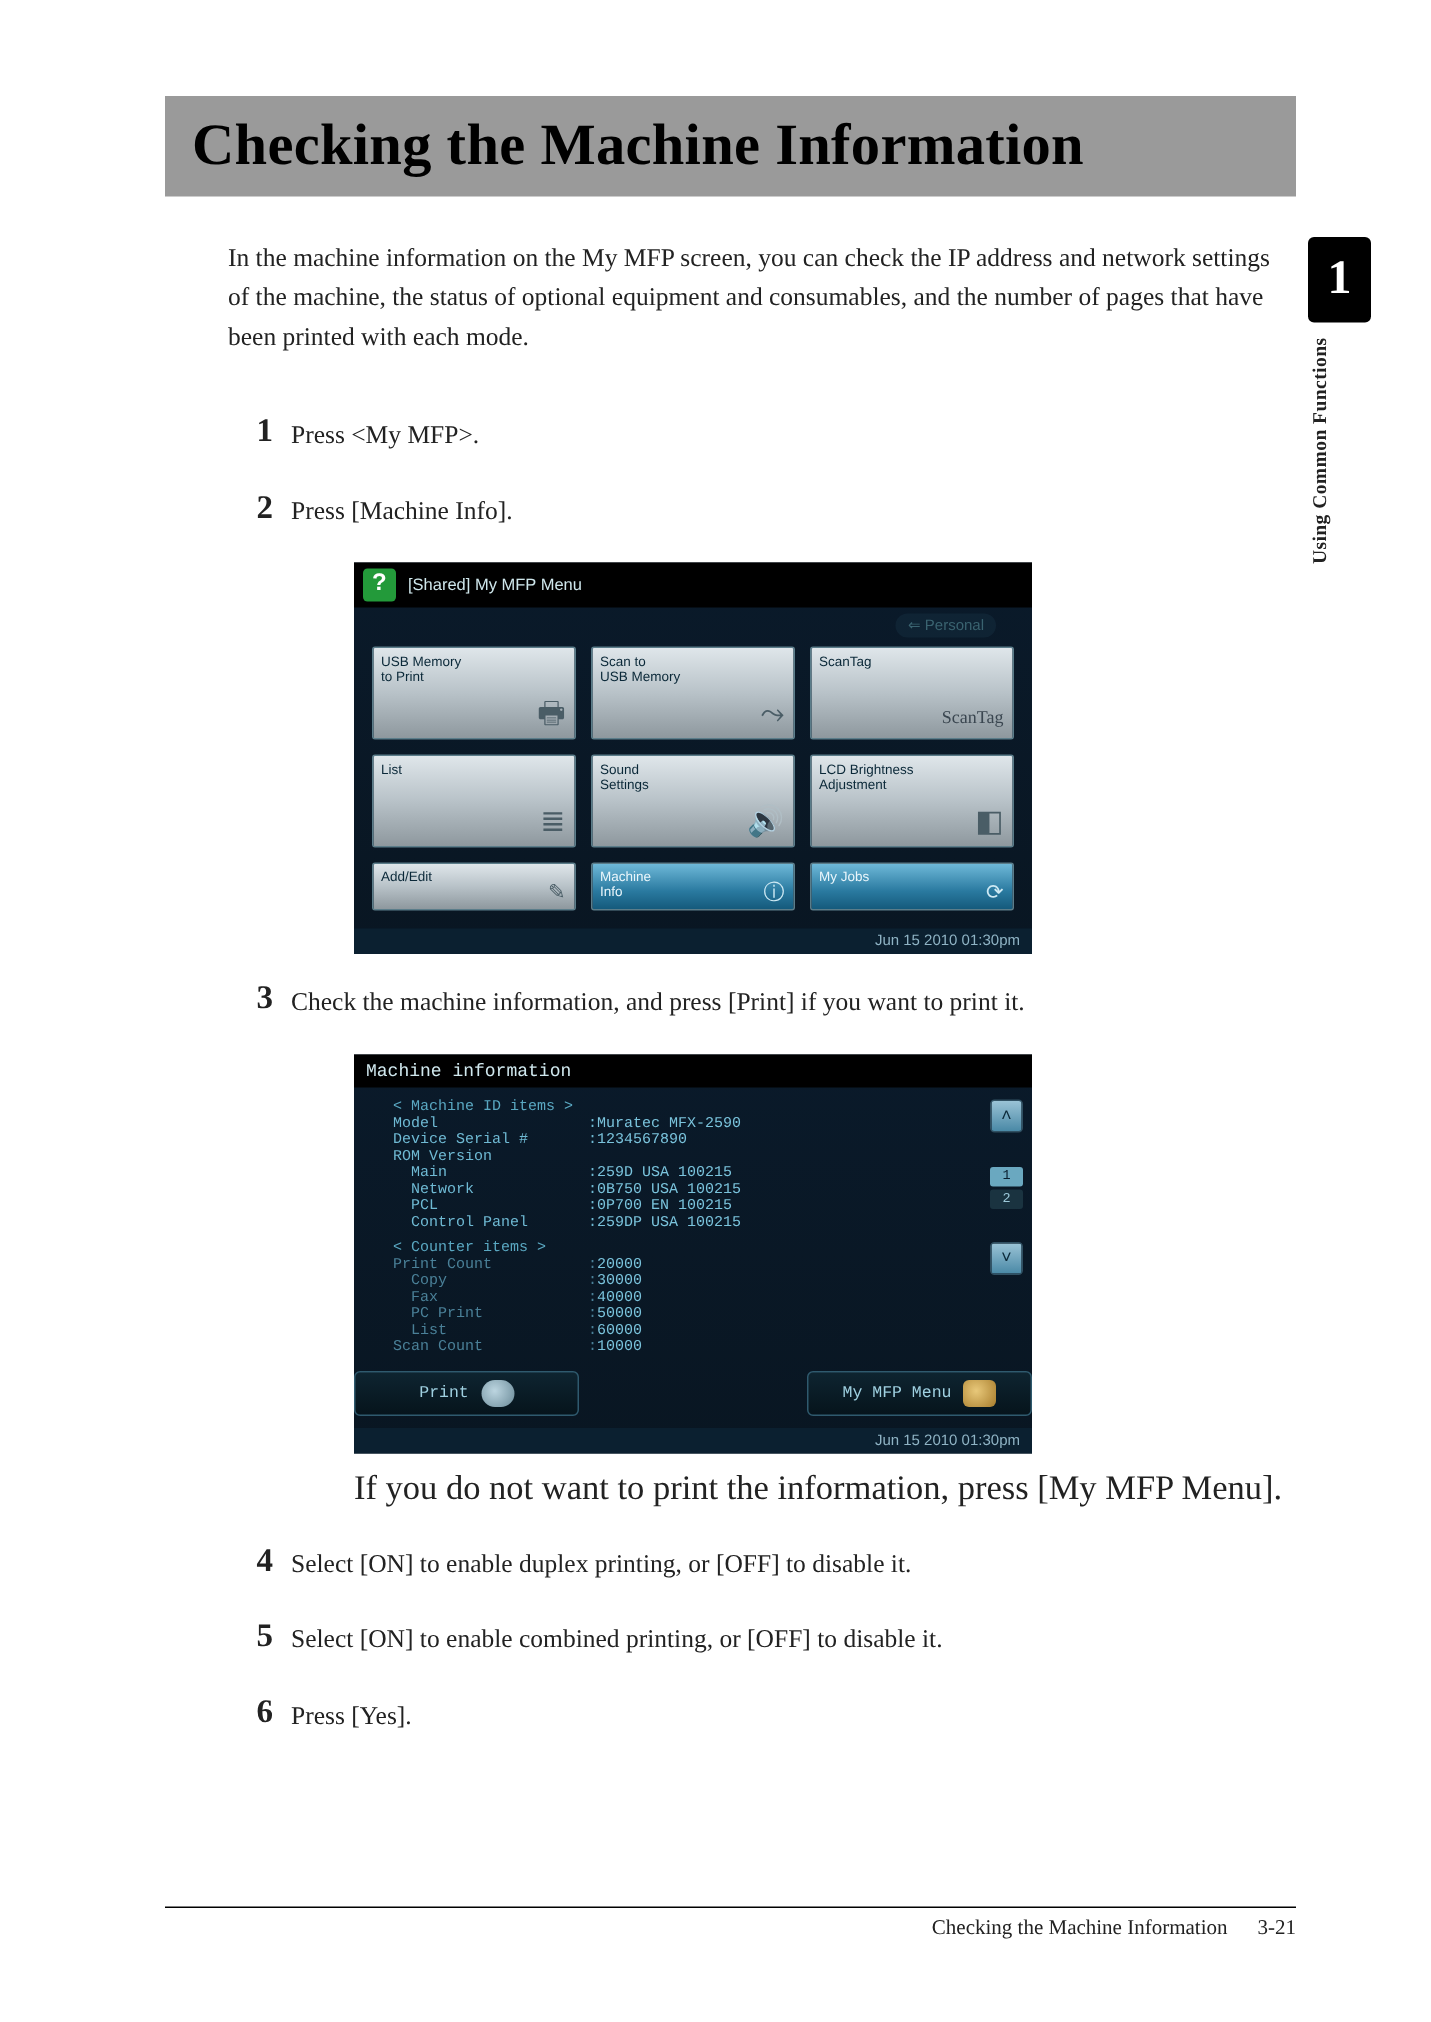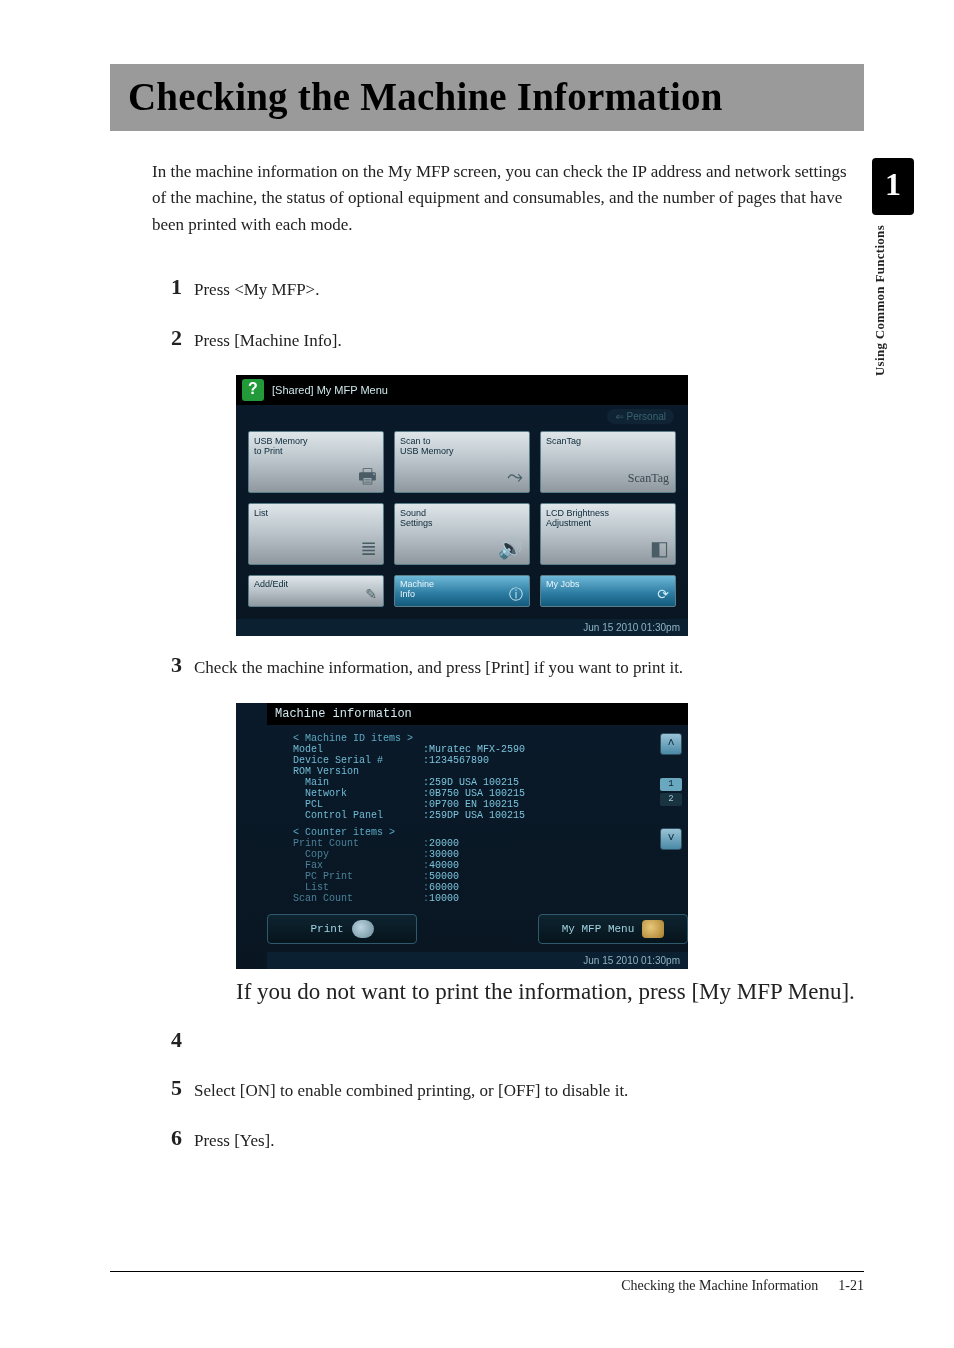--- a/index.html
+++ b/index.html
@@ -116,21 +116,21 @@
   .help-badge::after {
     content: "?";
     position: absolute;
     left: 6px; top: 1px;
     font-size: 16px;
     font-weight: bold;
     color: #fff;
   }
   .shot1-personal {
     position: absolute;
-    right: 14px;
+    right: 24px;
     top: 34px;
     color: #3a6370;
     font-size: 10px;
     padding: 2px 8px;
     border-radius: 10px;
     background: rgba(30,60,80,.3);
   }
   .tile-grid {
     display: grid;
     grid-template-columns: repeat(3, 1fr);
@@ -169,21 +169,20 @@
   }
   
   .shot2 {
     width: 452px;
     margin: 8px 0 10px 84px;
     background: linear-gradient(#0a1a2a, #091622);
     font-family: "Courier New", monospace;
     font-size: 10px;
     color: #6fbad4;
     position: relative;
-    padding-left: 31px;
   }
   .shot2-header {
     background: #000;
     color: #d0e8ee;
     font-size: 12px;
     padding: 4px 8px;
     font-family: "Courier New", monospace;
   }
   .shot2-body {
     padding: 8px 12px 6px 26px;
@@ -439,31 +438,32 @@
             <span class="ic"></span>
           </div>
       </div>
       <div class="shot2-footer">Jun 15 2010 01:30pm</div>
     </div>
 
     <p class="step-sub">If you do not want to print the information, press [My MFP Menu].</p>
 
     <div class="step">
       <div class="step-num">4</div>
+      <div class="step-text">Select [ON] to enable duplex printing, or [OFF] to disable it.</div>
     </div>
 
     <div class="step">
       <div class="step-num">5</div>
       <div class="step-text">Select [ON] to enable combined printing, or [OFF] to disable it.</div>
     </div>
 
     <div class="step">
       <div class="step-num">6</div>
       <div class="step-text">Press [Yes].</div>
     </div>
 
   </div>
 </div>
 
 <div class="page-footer">
   <span>Checking the Machine Information</span>
-  <span>1-21</span>
+  <span>3-21</span>
 </div>
 
 </body></html>

